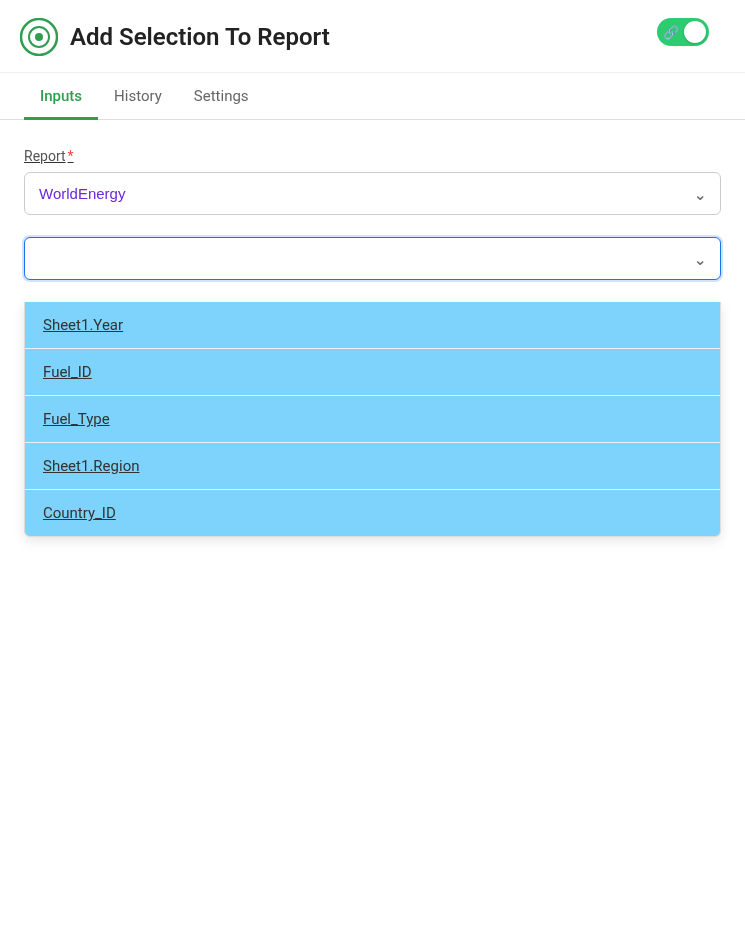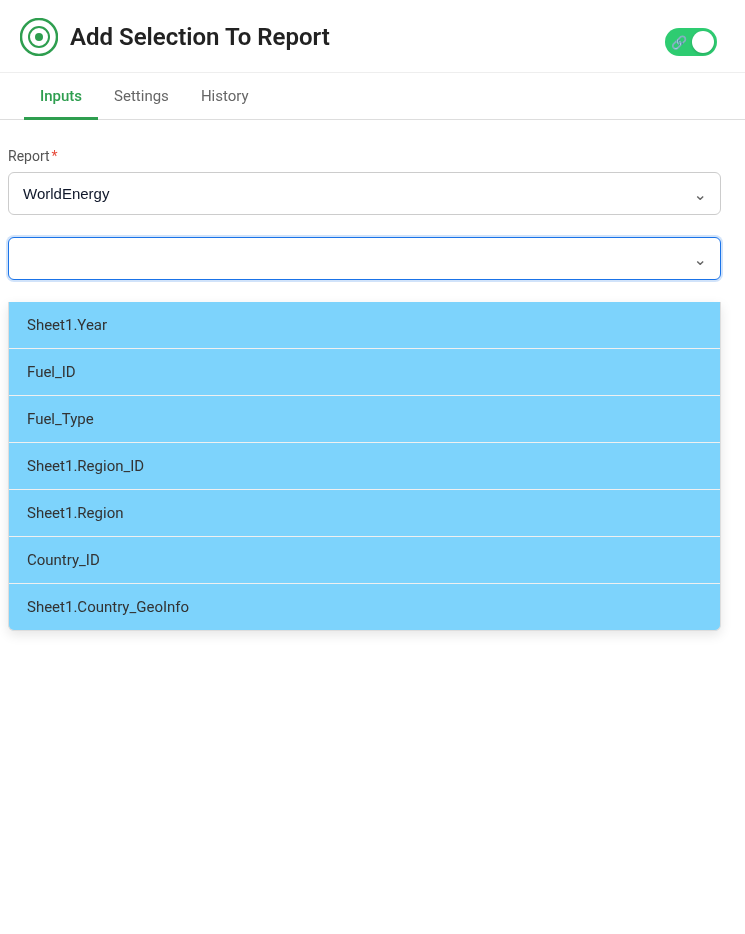--- a/index.html
+++ b/index.html
@@ -11,23 +11,23 @@
     body {
       font-family: -apple-system, BlinkMacSystemFont, 'Segoe UI', Roboto, sans-serif;
       background: #ffffff;
       width: 745px;
       min-height: 934px;
       color: #333;
     }
 
     .header {
       display: flex;
-      align-items: flex-end;
+      align-items: flex-start;
       justify-content: space-between;
-      padding: 18px 28px 16px 20px;
+      padding: 18px 36px 16px 20px;
       border-bottom: 1px solid #eee;
     }
 
     .header-left {
       display: flex;
       align-items: center;
       gap: 12px;
     }
 
     .logo-icon {
@@ -91,21 +91,22 @@
     }
 
     .tab.active {
       color: #2e9e4f;
       border-bottom: 3px solid #2e9e4f;
       font-weight: 500;
       text-align: center;
     }
 
     .content {
-      padding: 28px 24px 20px 8px;
+      padding: 28px 24px 20px 24px;
+      text-decoration: underline;
     }
 
     .form-group {
       margin-bottom: 22px;
     }
 
     .form-label {
       font-size: 14px;
       color: #555;
       margin-bottom: 8px;
@@ -120,21 +121,21 @@
     .select-wrapper {
       position: relative;
     }
 
     .select-field {
       width: 100%;
       padding: 12px 40px 12px 14px;
       border: 1px solid #ccc;
       border-radius: 6px;
       font-size: 15px;
-      color: #0f172a;
+      color: #6d28d9;
       appearance: none;
       background: white;
       cursor: pointer;
       outline: none;
     }
 
     .select-field.focused {
       border-color: #1a73e8;
       box-shadow: 0 0 0 2px rgba(26,115,232,0.2);
     }
@@ -212,24 +213,24 @@
       <div class="toggle-knob"></div>
     </div>
   </div>
 </div>
 
 <div class="tabs">
   <div class="tab active">
     <span>Inputs</span>
   </div>
   <div class="tab">
+    <span>History</span>
+  </div>
+  <div class="tab">
     <span>Settings</span>
-  </div>
-  <div class="tab">
-    <span>History</span>
   </div>
 </div>
 
 <div class="content">
 
   <div class="form-group">
     <label class="form-label">
       <span>Report</span><span class="required">*</span>
     </label>
     <div class="select-wrapper">
@@ -254,27 +255,21 @@
       <div class="dropdown-item">
         <span>Sheet1.Year</span>
       </div>
       <div class="dropdown-item">
         <span>Fuel_ID</span>
       </div>
       <div class="dropdown-item">
         <span>Fuel_Type</span>
       </div>
       <div class="dropdown-item">
-        <span>Sheet1.Region_ID</span>
-      </div>
-      <div class="dropdown-item">
         <span>Sheet1.Region</span>
       </div>
       <div class="dropdown-item">
         <span>Country_ID</span>
       </div>
-      <div class="dropdown-item">
-        <span>Sheet1.Country_GeoInfo</span>
-      </div>
     </div>
   </div>
 
 </div>
 
 </body></html>

